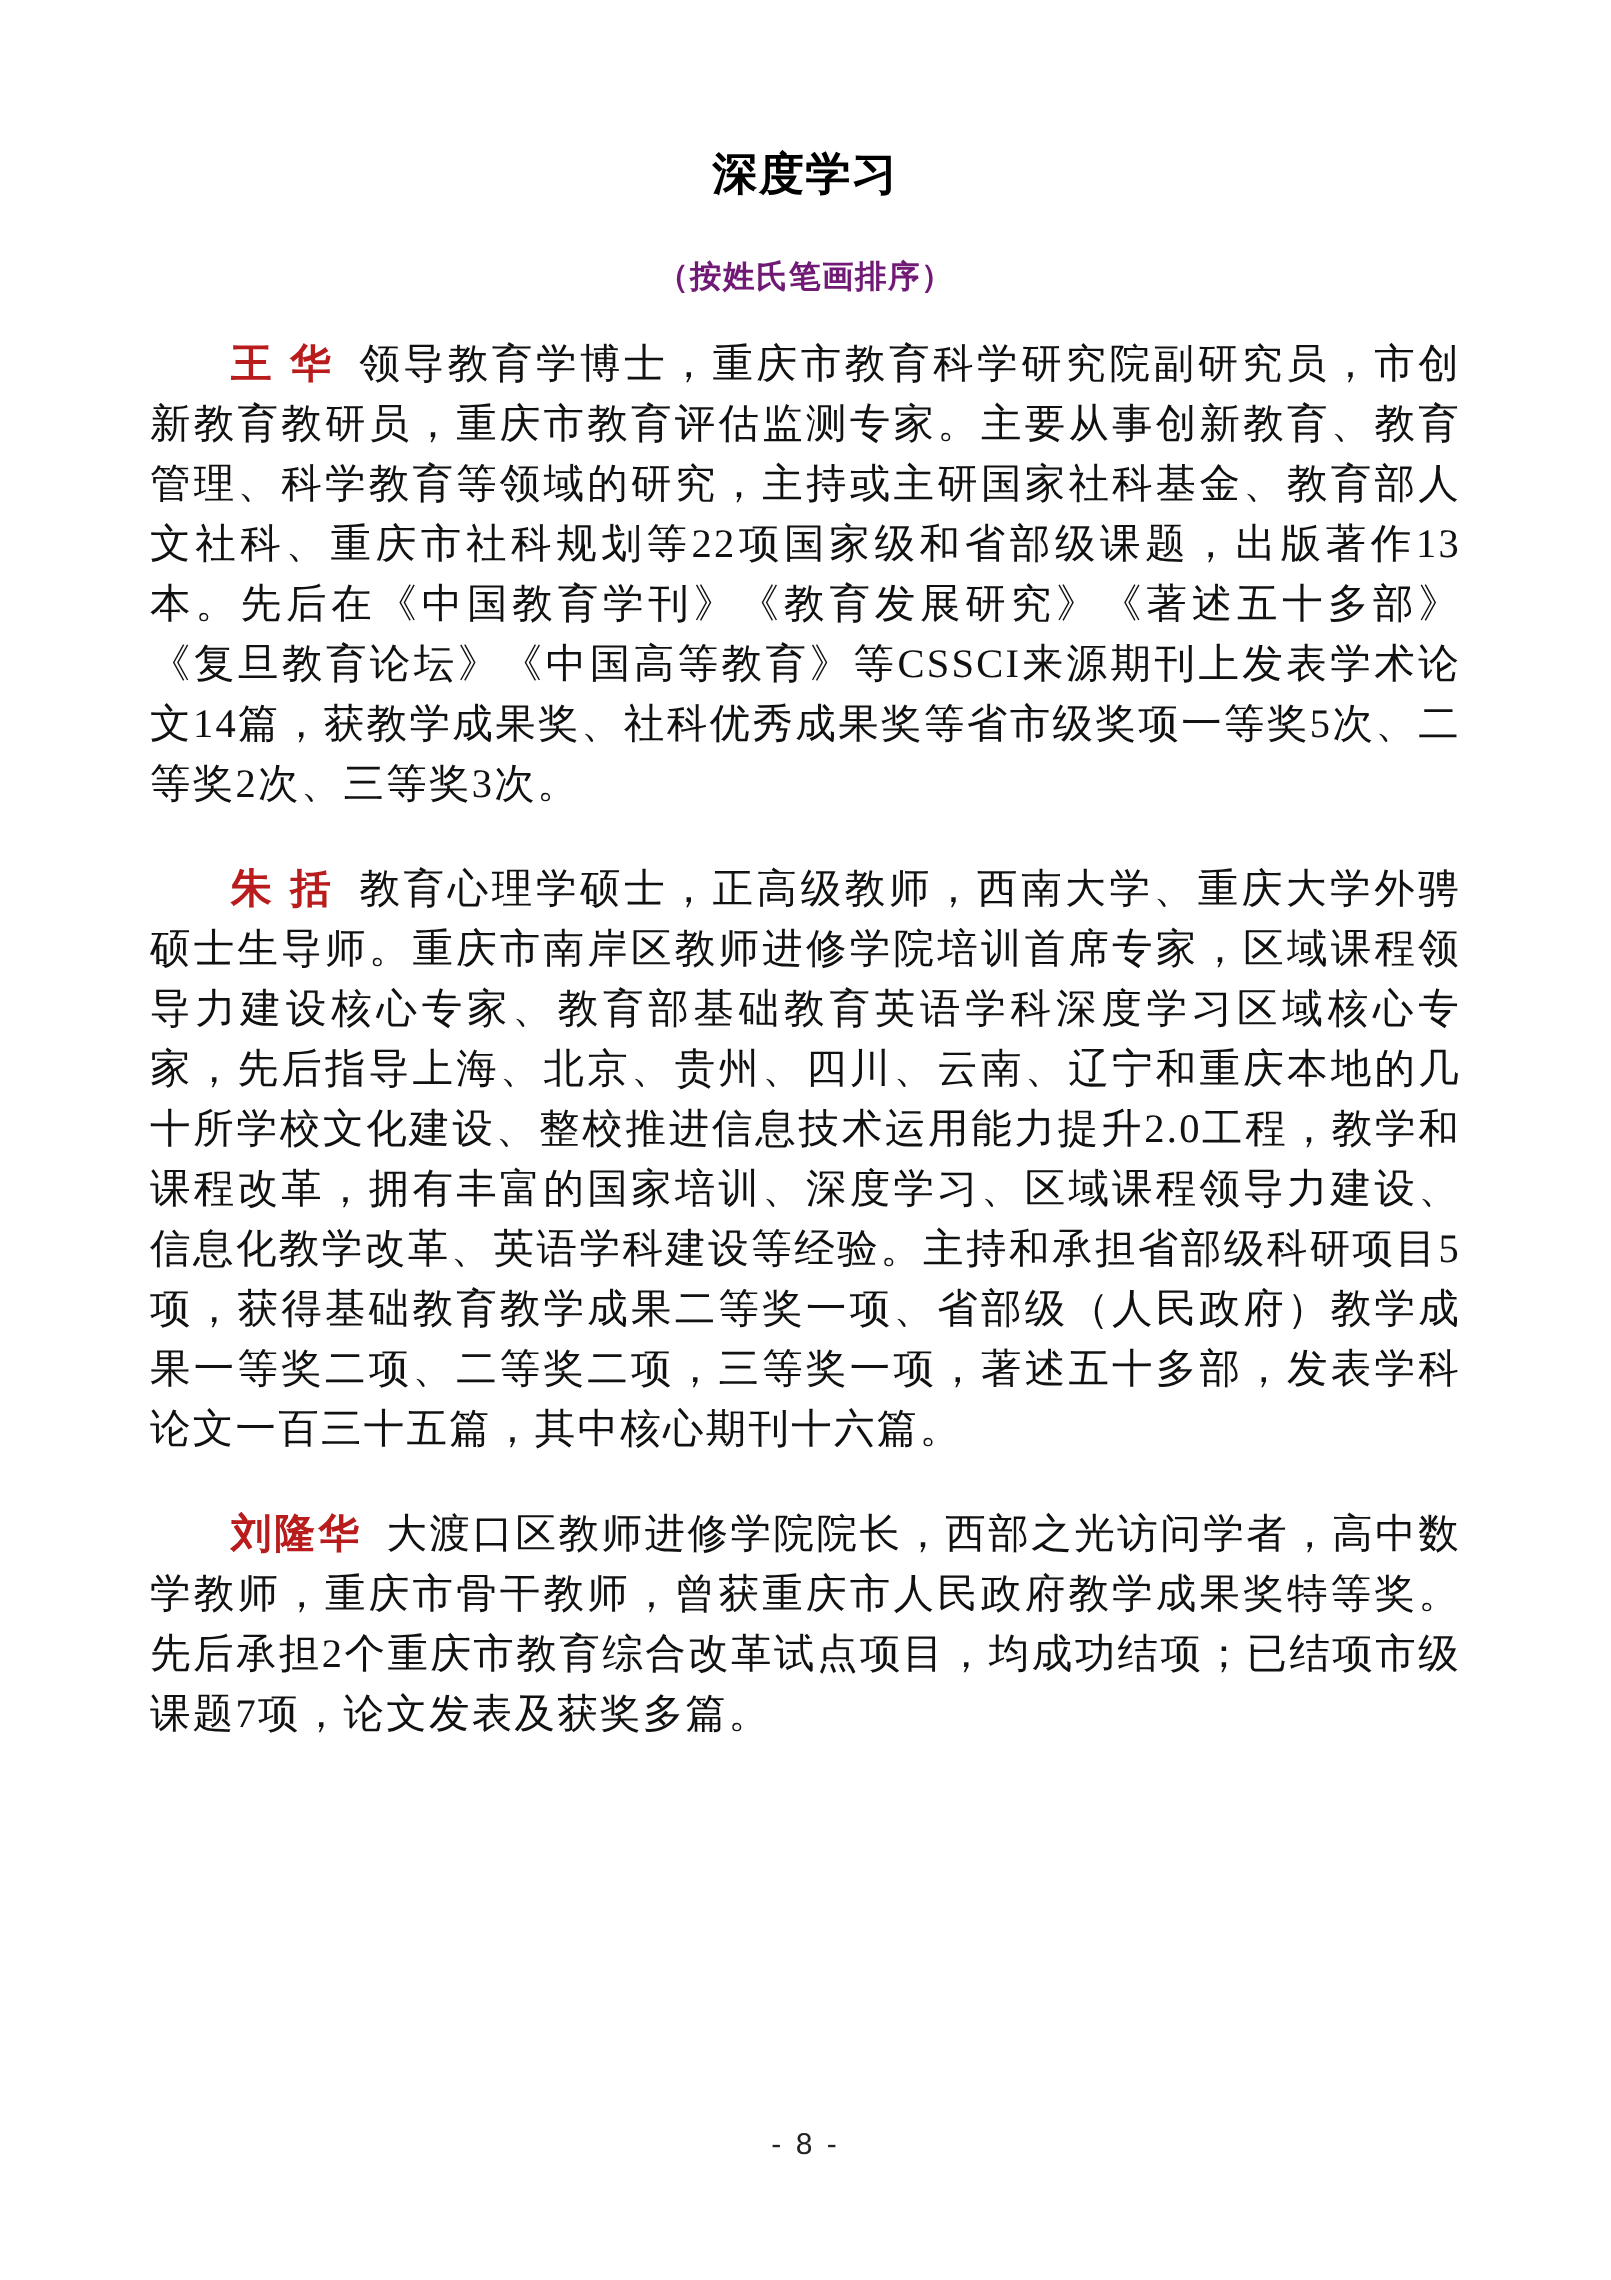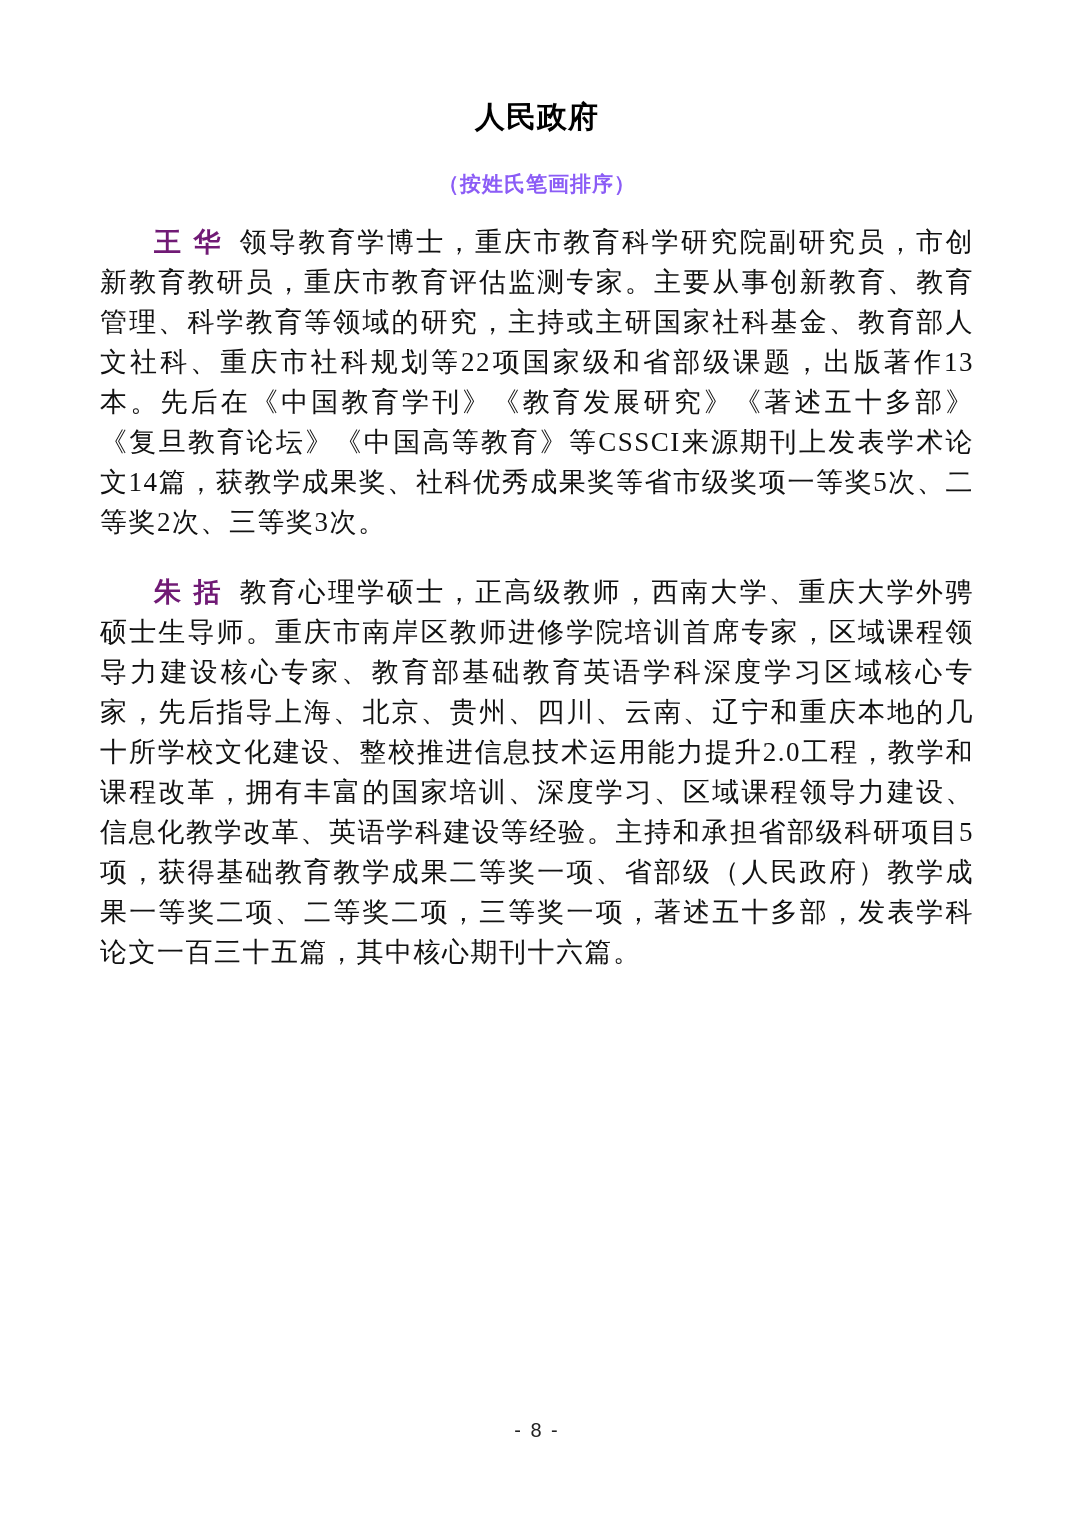--- a/index.html
+++ b/index.html
@@ -24,74 +24,77 @@
     letter-spacing: 1px;
     color: #000000;
     line-height: 1.1;
   }
   .doc-subtitle {
     text-align: center;
     font-size: 21px;
     font-weight: bold;
     letter-spacing: 1px;
     margin-top: 37px;
-    color: #8b5cf6;
+    color: #701a75;
   }
   .content {
     margin-top: 24px;
   }
   .bio-paragraph {
     font-size: 27px;
     line-height: 40px;
     letter-spacing: 1.5px;
     text-align: justify;
     text-justify: inter-ideograph;
     text-indent: 2em;
     color: #111111;
     margin-top: 30px;
   }
   .bio-paragraph:first-child {
     margin-top: 0;
   }
   .expert-name {
     font-weight: bold;
-    color: #701a75;
+    color: #b91c1c;
     margin-right: 0.6em;
     letter-spacing: 2px;
   }
   .page-footer {
     position: absolute;
     left: 0;
     right: 0;
     bottom: 78px;
     text-align: center;
     font-size: 20px;
     letter-spacing: 2px;
     color: #222222;
     font-family: "Liberation Sans", "DejaVu Sans", sans-serif;
   }
 </style>
 </head>
 <body>
 
 <div class="page">
 
-  <h1 class="doc-title">人民政府</h1>
+  <h1 class="doc-title">深度学习</h1>
 
   <div class="doc-subtitle">（按姓氏笔画排序）</div>
 
   <div class="content">
 
     <p class="bio-paragraph">
       <span class="expert-name">王 华</span><span>领导教育学博士，重庆市教育科学研究院副研究员，市创新教育教研员，重庆市教育评估监测专家。主要从事创新教育、教育管理、科学教育等领域的研究，主持或主研国家社科基金、教育部人文社科、重庆市社科规划等22项国家级和省部级课题，出版著作13本。先后在《中国教育学刊》《教育发展研究》《著述五十多部》《复旦教育论坛》《中国高等教育》等CSSCI来源期刊上发表学术论文14篇，获教学成果奖、社科优秀成果奖等省市级奖项一等奖5次、二等奖2次、三等奖3次。</span>
     </p>
 
 
     <p class="bio-paragraph">
       <span class="expert-name">朱 括</span><span>教育心理学硕士，正高级教师，西南大学、重庆大学外骋硕士生导师。重庆市南岸区教师进修学院培训首席专家，区域课程领导力建设核心专家、教育部基础教育英语学科深度学习区域核心专家，先后指导上海、北京、贵州、四川、云南、辽宁和重庆本地的几十所学校文化建设、整校推进信息技术运用能力提升2.0工程，教学和课程改革，拥有丰富的国家培训、深度学习、区域课程领导力建设、信息化教学改革、英语学科建设等经验。主持和承担省部级科研项目5项，获得基础教育教学成果二等奖一项、省部级（人民政府）教学成果一等奖二项、二等奖二项，三等奖一项，著述五十多部，发表学科论文一百三十五篇，其中核心期刊十六篇。</span>
     </p>
 
+    <p class="bio-paragraph">
+      <span class="expert-name">刘隆华</span><span>大渡口区教师进修学院院长，西部之光访问学者，高中数学教师，重庆市骨干教师，曾获重庆市人民政府教学成果奖特等奖。先后承担2个重庆市教育综合改革试点项目，均成功结项；已结项市级课题7项，论文发表及获奖多篇。</span>
+    </p>
 
   </div>
 
   <div class="page-footer">- 8 -</div>
 
 </div>
 
 </body></html>

